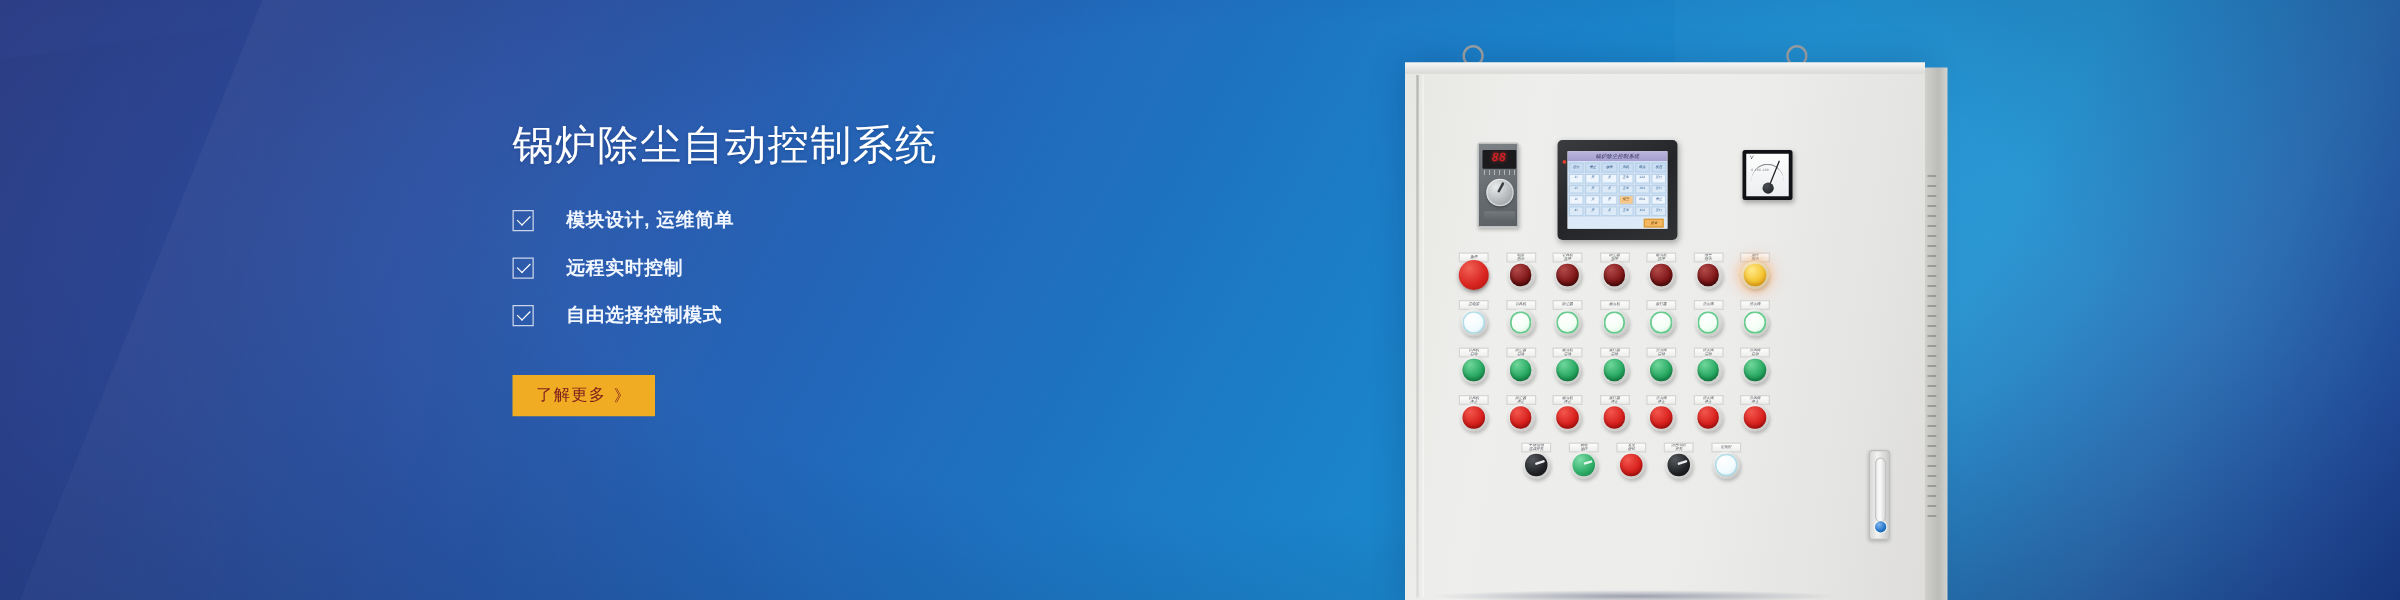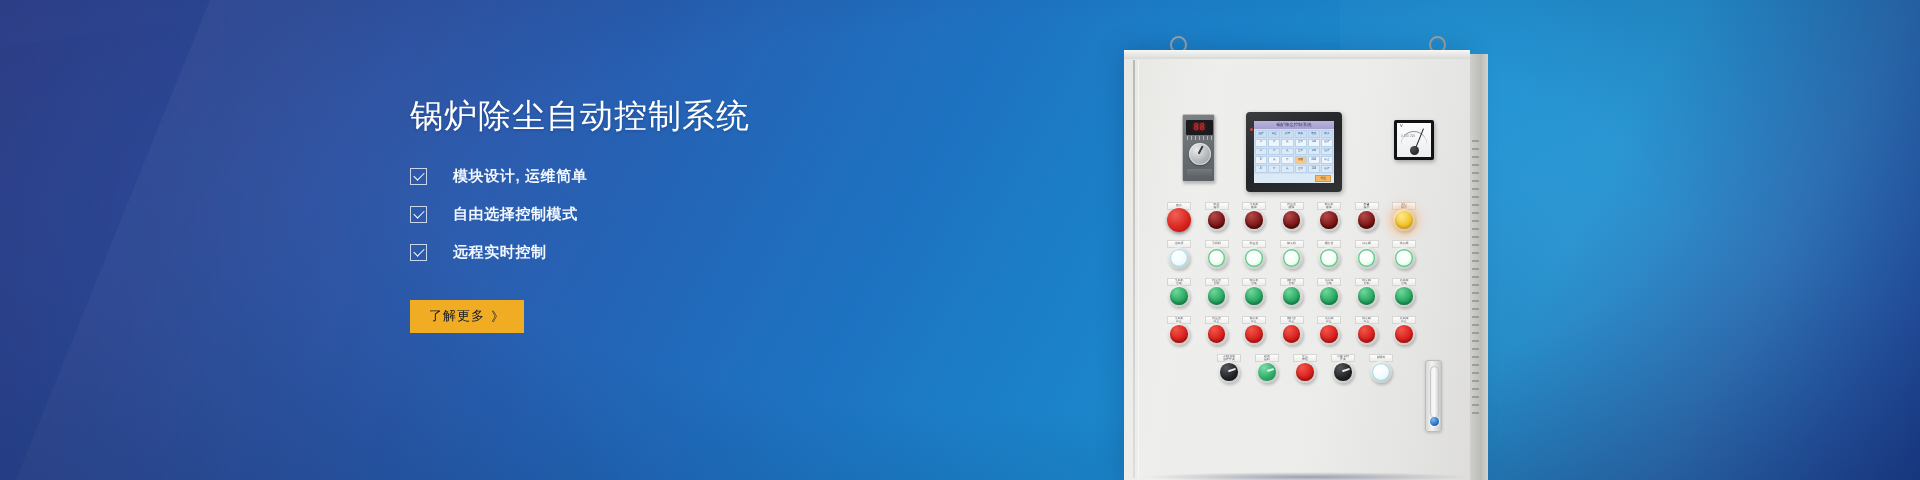--- a/index.html
+++ b/index.html
@@ -98,21 +98,21 @@
     color:#f2f7ff;
     font-size:15px;
     letter-spacing:.6px;
     white-space:nowrap;
   }
   .cta{
     display:inline-flex;align-items:center;justify-content:center;
     margin-top:20px;
     width:114px;height:33px;
     background:#f0ad24;
-    color:#0f172a;
+    color:#7f1d1d;
     font-size:13px;
     letter-spacing:1px;
     border:none;
     cursor:pointer;
     white-space:nowrap;
     font-family:inherit;
   }
   .cta .cta-label{ pointer-events:none; }
   .cta .cta-chevron{ margin-left:6px; font-size:13px; line-height:1; }
 
@@ -132,24 +132,25 @@
   .lift-ring.left{ left:46px; }
   .lift-ring.right{ right:58px; }
   .lift-ring::after{
     content:"";position:absolute;left:2px;bottom:-5px;width:9px;height:6px;
     background:#cfd2d4;border-radius:1px;
   }
 
   .cabinet{
     position:absolute;
     left:0; top:14px;
-    width:346px; height:430px;
+    width:416px; height:430px;
     background:
       linear-gradient(100deg,#e7e7e4 0%, #eeeeec 22%, #ececeb 60%, #e3e3e1 86%, #dedddb 100%);
     box-shadow:0 0 26px rgba(8,24,70,.22);
+    font-style:italic;
   }
   
   .cab-top{
     position:absolute;left:0;top:0;width:100%;height:9px;
     background:linear-gradient(180deg,#f7f7f6,#d9d9d6);
   }
   
   .cab-side{
     position:absolute;right:-18px;top:4px;width:18px;height:426px;
     background:linear-gradient(90deg,#cfcfcc,#bcbcb8 60%,#d2d2cf);
@@ -426,25 +427,25 @@
   <div class="copy">
     <h1 class="headline">锅炉除尘自动控制系统</h1>
 
     <ul class="features">
       <li class="feature">
         <span class="check-box"></span>
         <span class="feature-label">模块设计, 运维简单</span>
       </li>
       <li class="feature">
         <span class="check-box"></span>
-        <span class="feature-label">自由选择控制模式</span>
+        <span class="feature-label">远程实时控制</span>
       </li>
       <li class="feature">
         <span class="check-box"></span>
-        <span class="feature-label">远程实时控制</span>
+        <span class="feature-label">自由选择控制模式</span>
       </li>
     </ul>
 
     <button class="cta">
       <span class="cta-label">了解更多</span>
       <span class="cta-chevron">》</span>
     </button>
   </div>
 
   <div class="cabinet-wrap">

